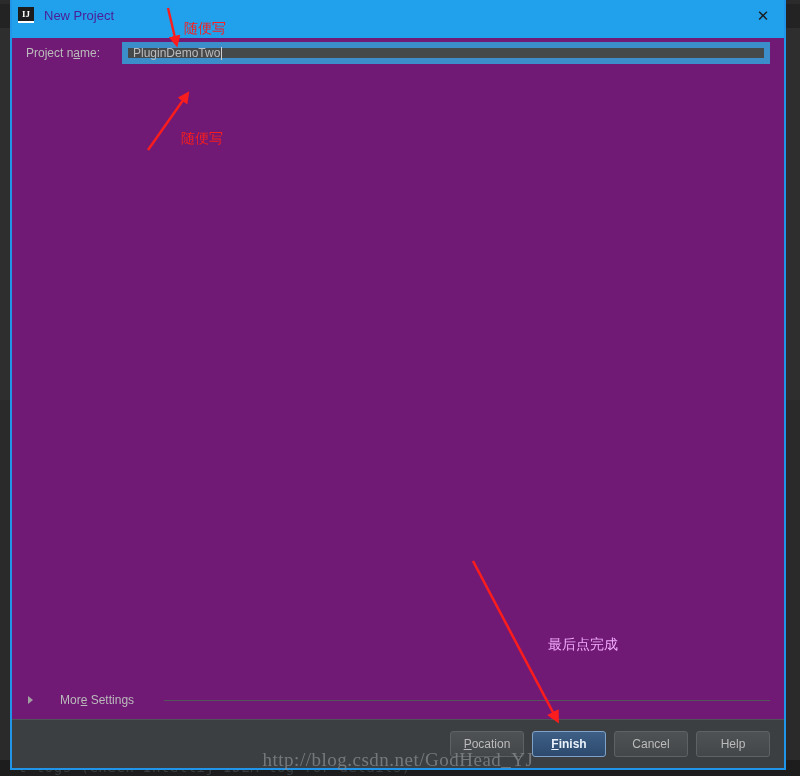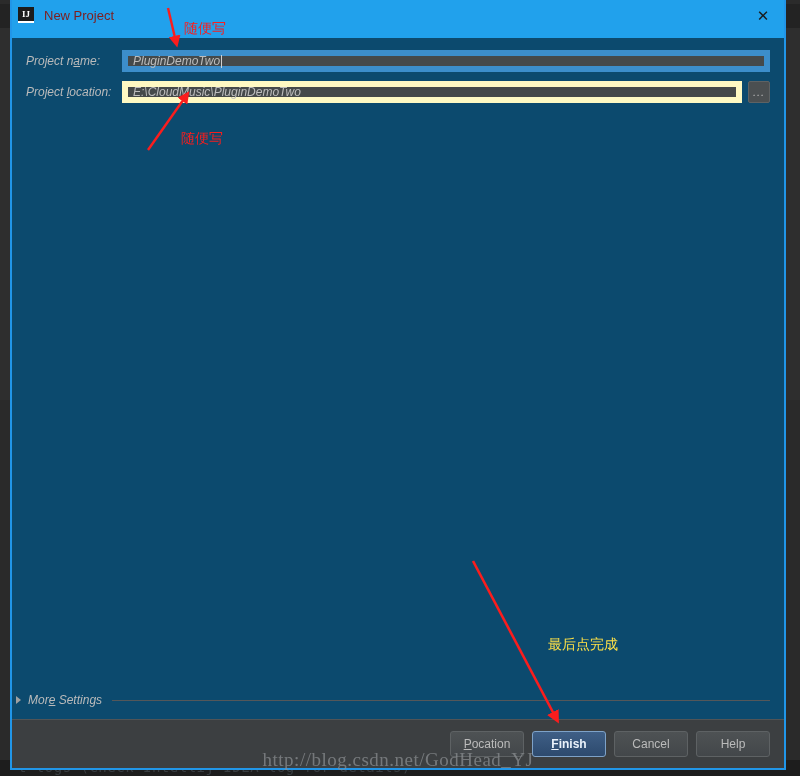--- a/index.html
+++ b/index.html
@@ -74,21 +74,21 @@
     justify-content: center;
     letter-spacing: 0px;
     font-family: "Liberation Serif", serif;
     box-sizing: border-box;
     border-bottom: 2px solid #ffffff;
     line-height: 1;
   }
   .title-text {
     margin-left: 10px;
     font-size: 13px;
-    color: #7f1d1d;
+    color: #4c1d95;
     font-weight: 400;
   }
   .win-close {
     position: absolute;
     right: 8px;
     top: 0;
     height: 30px;
     width: 26px;
     display: flex;
     align-items: center;
@@ -96,24 +96,23 @@
     color: #1a1a1a;
     font-size: 15px;
     line-height: 1;
     cursor: pointer;
   }
 
   
   .dlg-body {
     flex: 1 1 auto;
     position: relative;
-    background: #0c4a6e;
-    padding: 12px 14px 0 14px;
-    box-sizing: border-box;
-    font-style: italic;
+    background: #701a75;
+    padding: 4px 14px 0 14px;
+    box-sizing: border-box;
   }
 
   .field-row {
     display: flex;
     align-items: center;
     margin-bottom: 9px;
     height: 22px;
   }
   .field-label {
     font-size: 12px;
@@ -165,26 +164,27 @@
     justify-content: center;
     letter-spacing: 1px;
     box-sizing: border-box;
     cursor: pointer;
     line-height: 0.6;
   }
 
   
   .more-settings {
     position: absolute;
-    left: 4px;
+    left: 16px;
     right: 14px;
     bottom: 12px;
     display: flex;
     align-items: center;
     cursor: pointer;
+    gap: 20px;
   }
   .tri {
     width: 0; height: 0;
     border-left: 5px solid #a0a0a0;
     border-top: 4px solid transparent;
     border-bottom: 4px solid transparent;
     margin-right: 7px;
   }
   .more-label {
     font-size: 12px;
@@ -285,29 +285,20 @@
   <div class="dlg-body">
 
     <div class="field-row">
       <div class="field-label"><span>Project n</span><u>a</u><span>me:</span></div>
       <div class="text-input focused" title="PluginDemoTwo">
         <span>PluginDemoTwo</span>
           <span class="caret"></span>
       </div>
     </div>
 
-    <div class="field-row">
-      <div class="field-label"><span>Project </span><u>l</u><span>ocation:</span></div>
-      <div class="text-input">
-        <span>E:\CloudMusic\PluginDemoTwo</span>
-      </div>
-      <div class="browse-btn">
-        <span>...</span>
-      </div>
-    </div>
 
     <div class="more-settings">
       <span class="tri"></span>
       <span class="more-label"><span>Mor</span><u>e</u><span> Settings</span></span>
       <span class="more-rule"></span>
     </div>
   </div>
 
   <div class="footer">
     <div class="btn">
@@ -338,14 +329,14 @@
         <path d="M0,0 L5,2.5 L0,5 z" fill="#fb1d1d"></path>
       </marker>
     </defs>
     <line id="arr0" marker-end="url(#ah)" stroke="#fb1d1d" stroke-width="2.4" x1="168" y1="8" x2="176" y2="42"></line>
     <line id="arr1" marker-end="url(#ah)" stroke="#fb1d1d" stroke-width="2.4" x1="148" y1="150" x2="186" y2="96"></line>
     <line id="arr2" marker-end="url(#ah)" stroke="#fb1d1d" stroke-width="2.6" x1="473" y1="561" x2="556" y2="718"></line>
   </svg>
 
   <div class="annot-text" id="at0" style="left: 184px; top: 10px; color: rgb(251, 29, 29);">随便写</div>
   <div class="annot-text" id="at1" style="left: 181px; top: 120px; color: rgb(251, 29, 29);">随便写</div>
-  <div class="annot-text" id="at2" style="left: 548px; top: 626px; color: #fde047;">最后点完成</div>
+  <div class="annot-text" id="at2" style="left: 548px; top: 626px; color: #f0abfc;">最后点完成</div>
 </div>
 
 </body></html>

